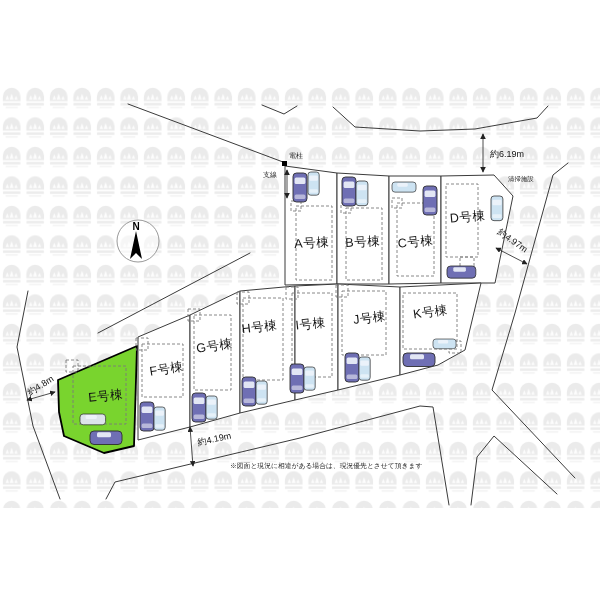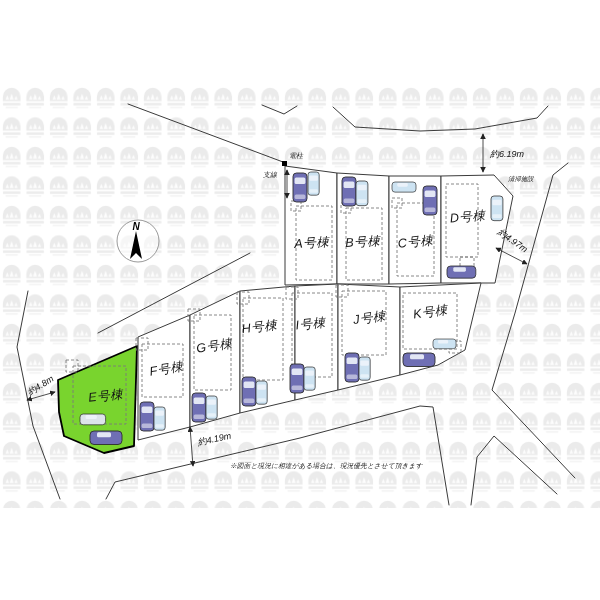--- a/index.html
+++ b/index.html
@@ -1,16 +1,16 @@
 <!DOCTYPE html>
 <html lang="ja"><head>
 <meta charset="utf-8">
 <style>
   html,body{margin:0;padding:0;background:#fff;}
-  .stage{width:600px;height:600px;position:relative;font-family:"Liberation Sans",sans-serif;font-style:italic;}
+  .stage{width:600px;height:600px;position:relative;font-family:"Liberation Sans",sans-serif;}
   svg{display:block;}
   .road{stroke:#3b3b3b;stroke-width:1;fill:none;stroke-linejoin:round;stroke-linecap:round;}
   .lot{fill:#ffffff;stroke:#3b3b3b;stroke-width:1;stroke-linejoin:round;}
   .lot-hl{stroke:#000;stroke-width:1.8;stroke-linejoin:round;}
   .bldg{fill:none;stroke:#7a7a7a;stroke-width:0.9;stroke-dasharray:3 2;}
   .lot-label{font-size:12.5px;fill:#141414;letter-spacing:0.5px;text-anchor:middle;}
   .tiny{font-size:7px;fill:#1a1a1a;}
   .fac{font-size:6.4px;fill:#1a1a1a;}
   .dim{font-size:9px;fill:#111;}
   .dimline{stroke:#222;stroke-width:0.8;fill:none;}

